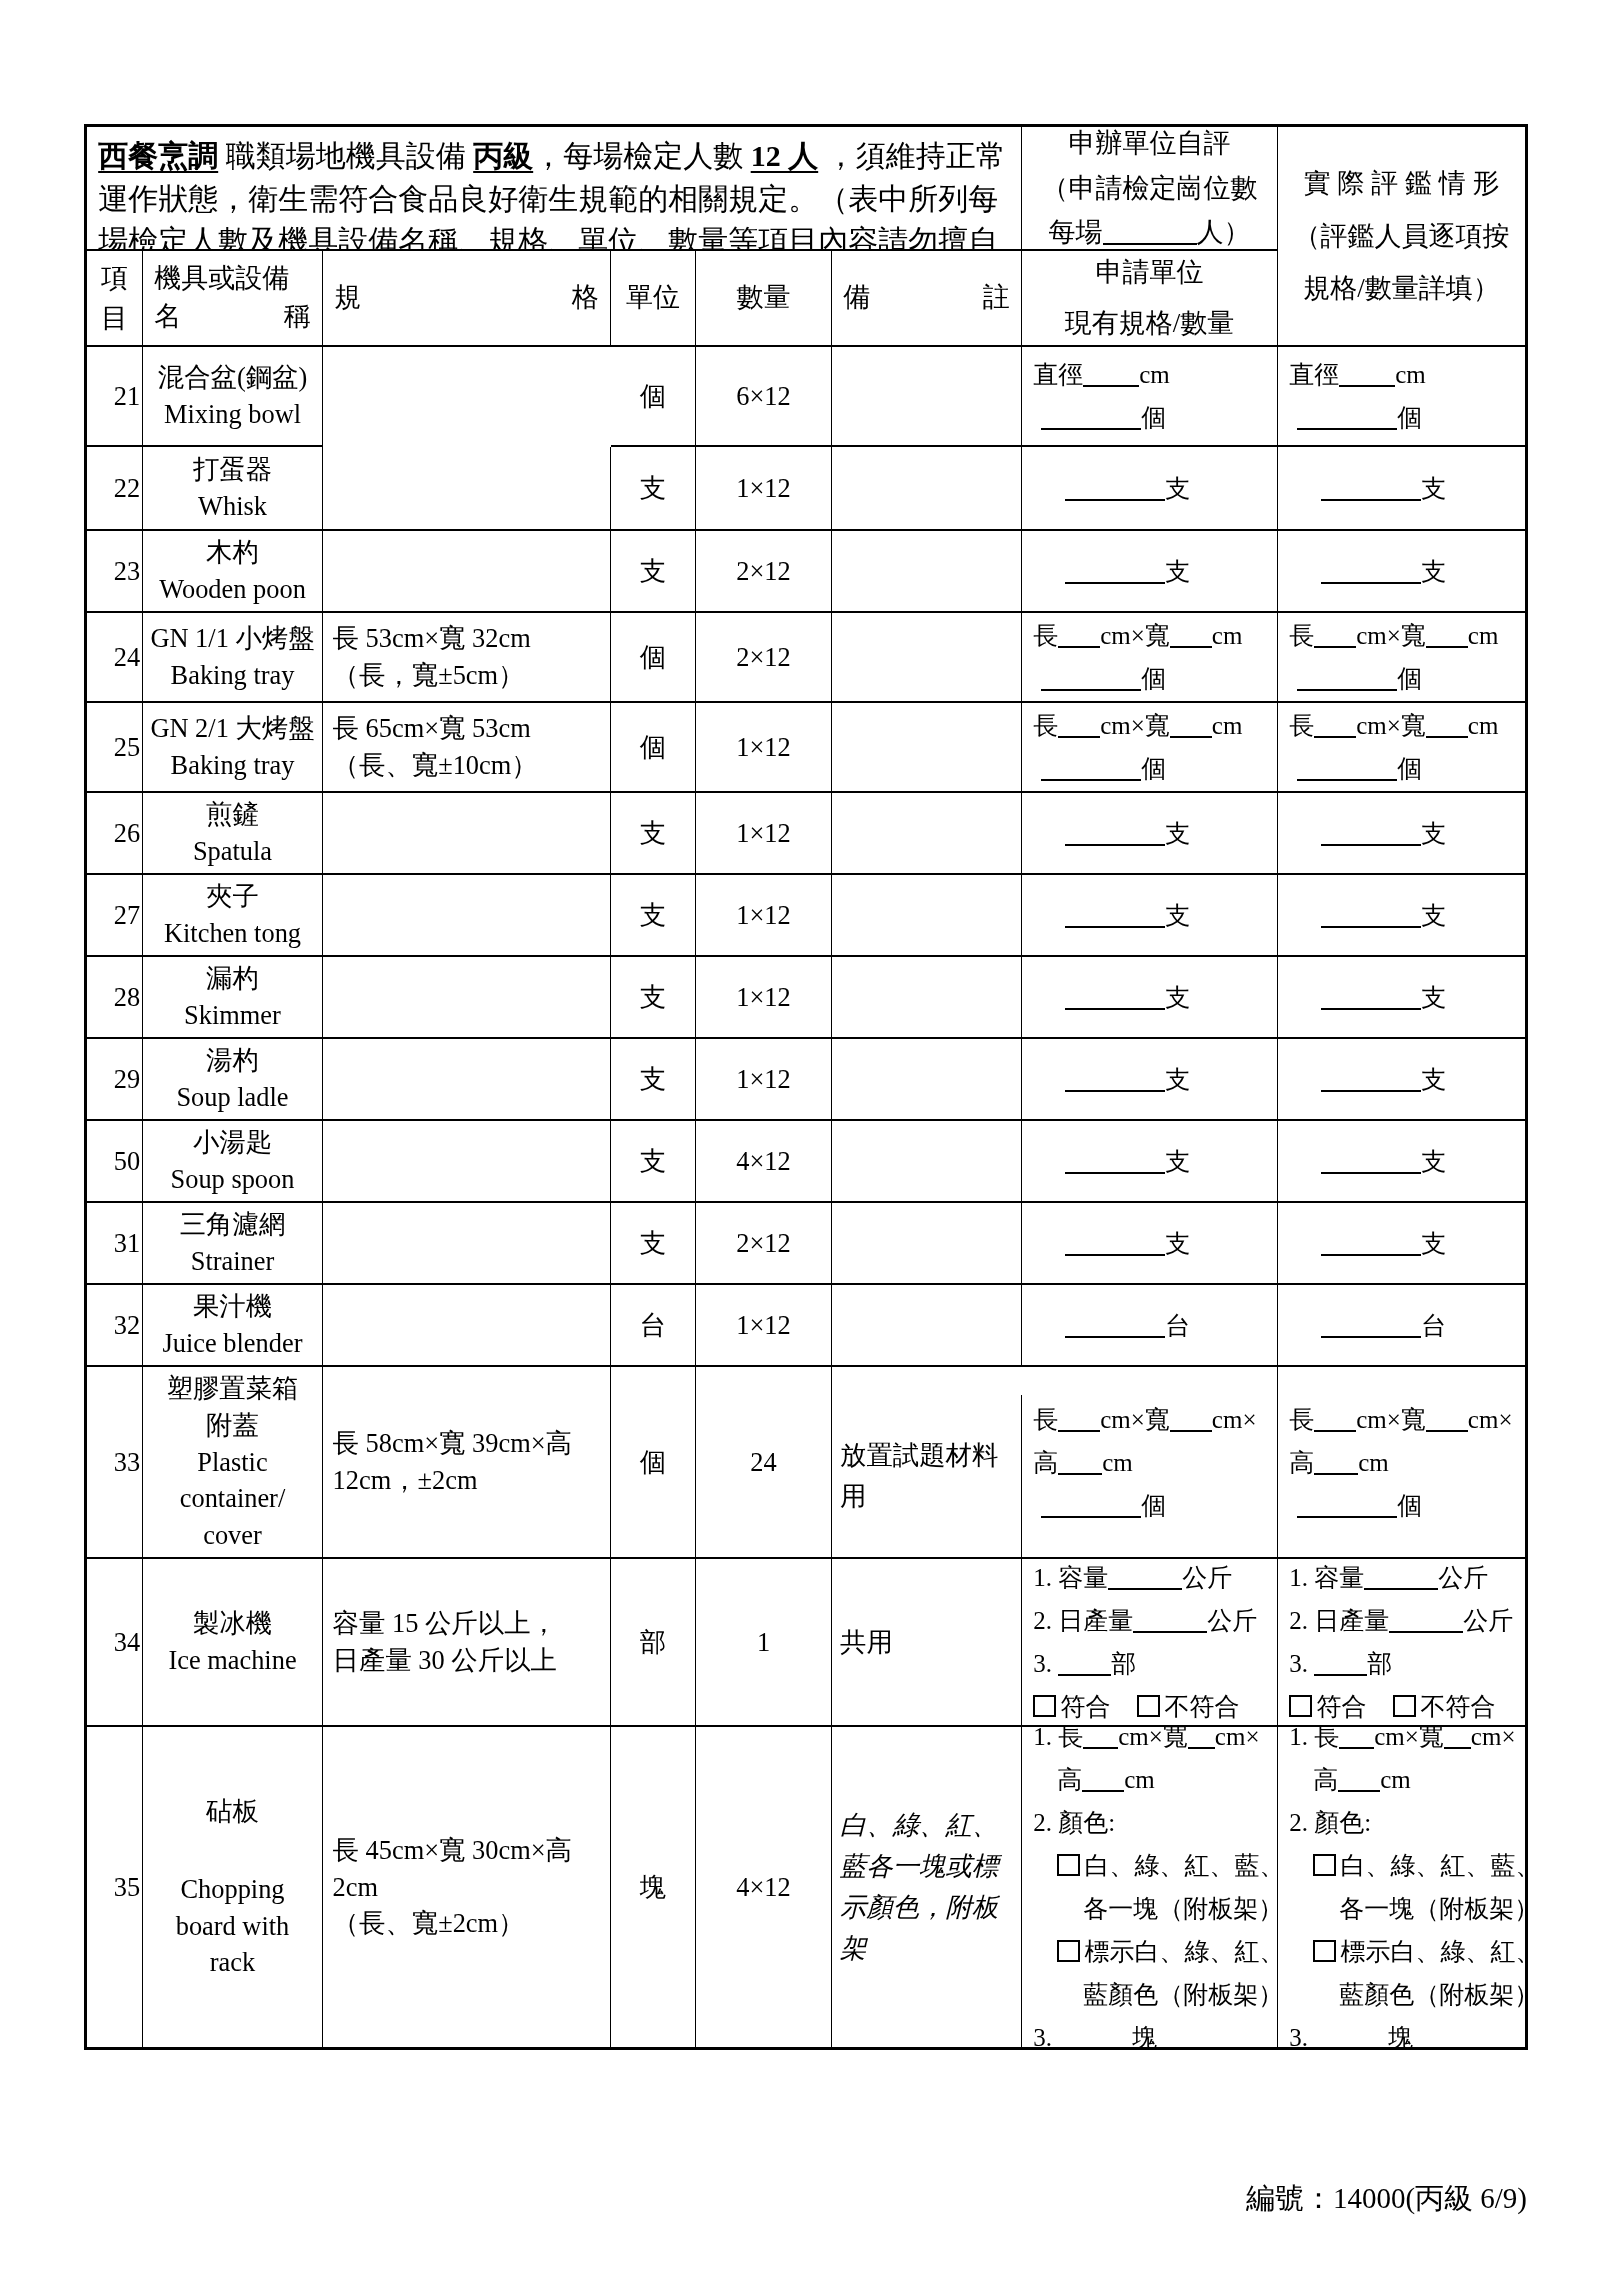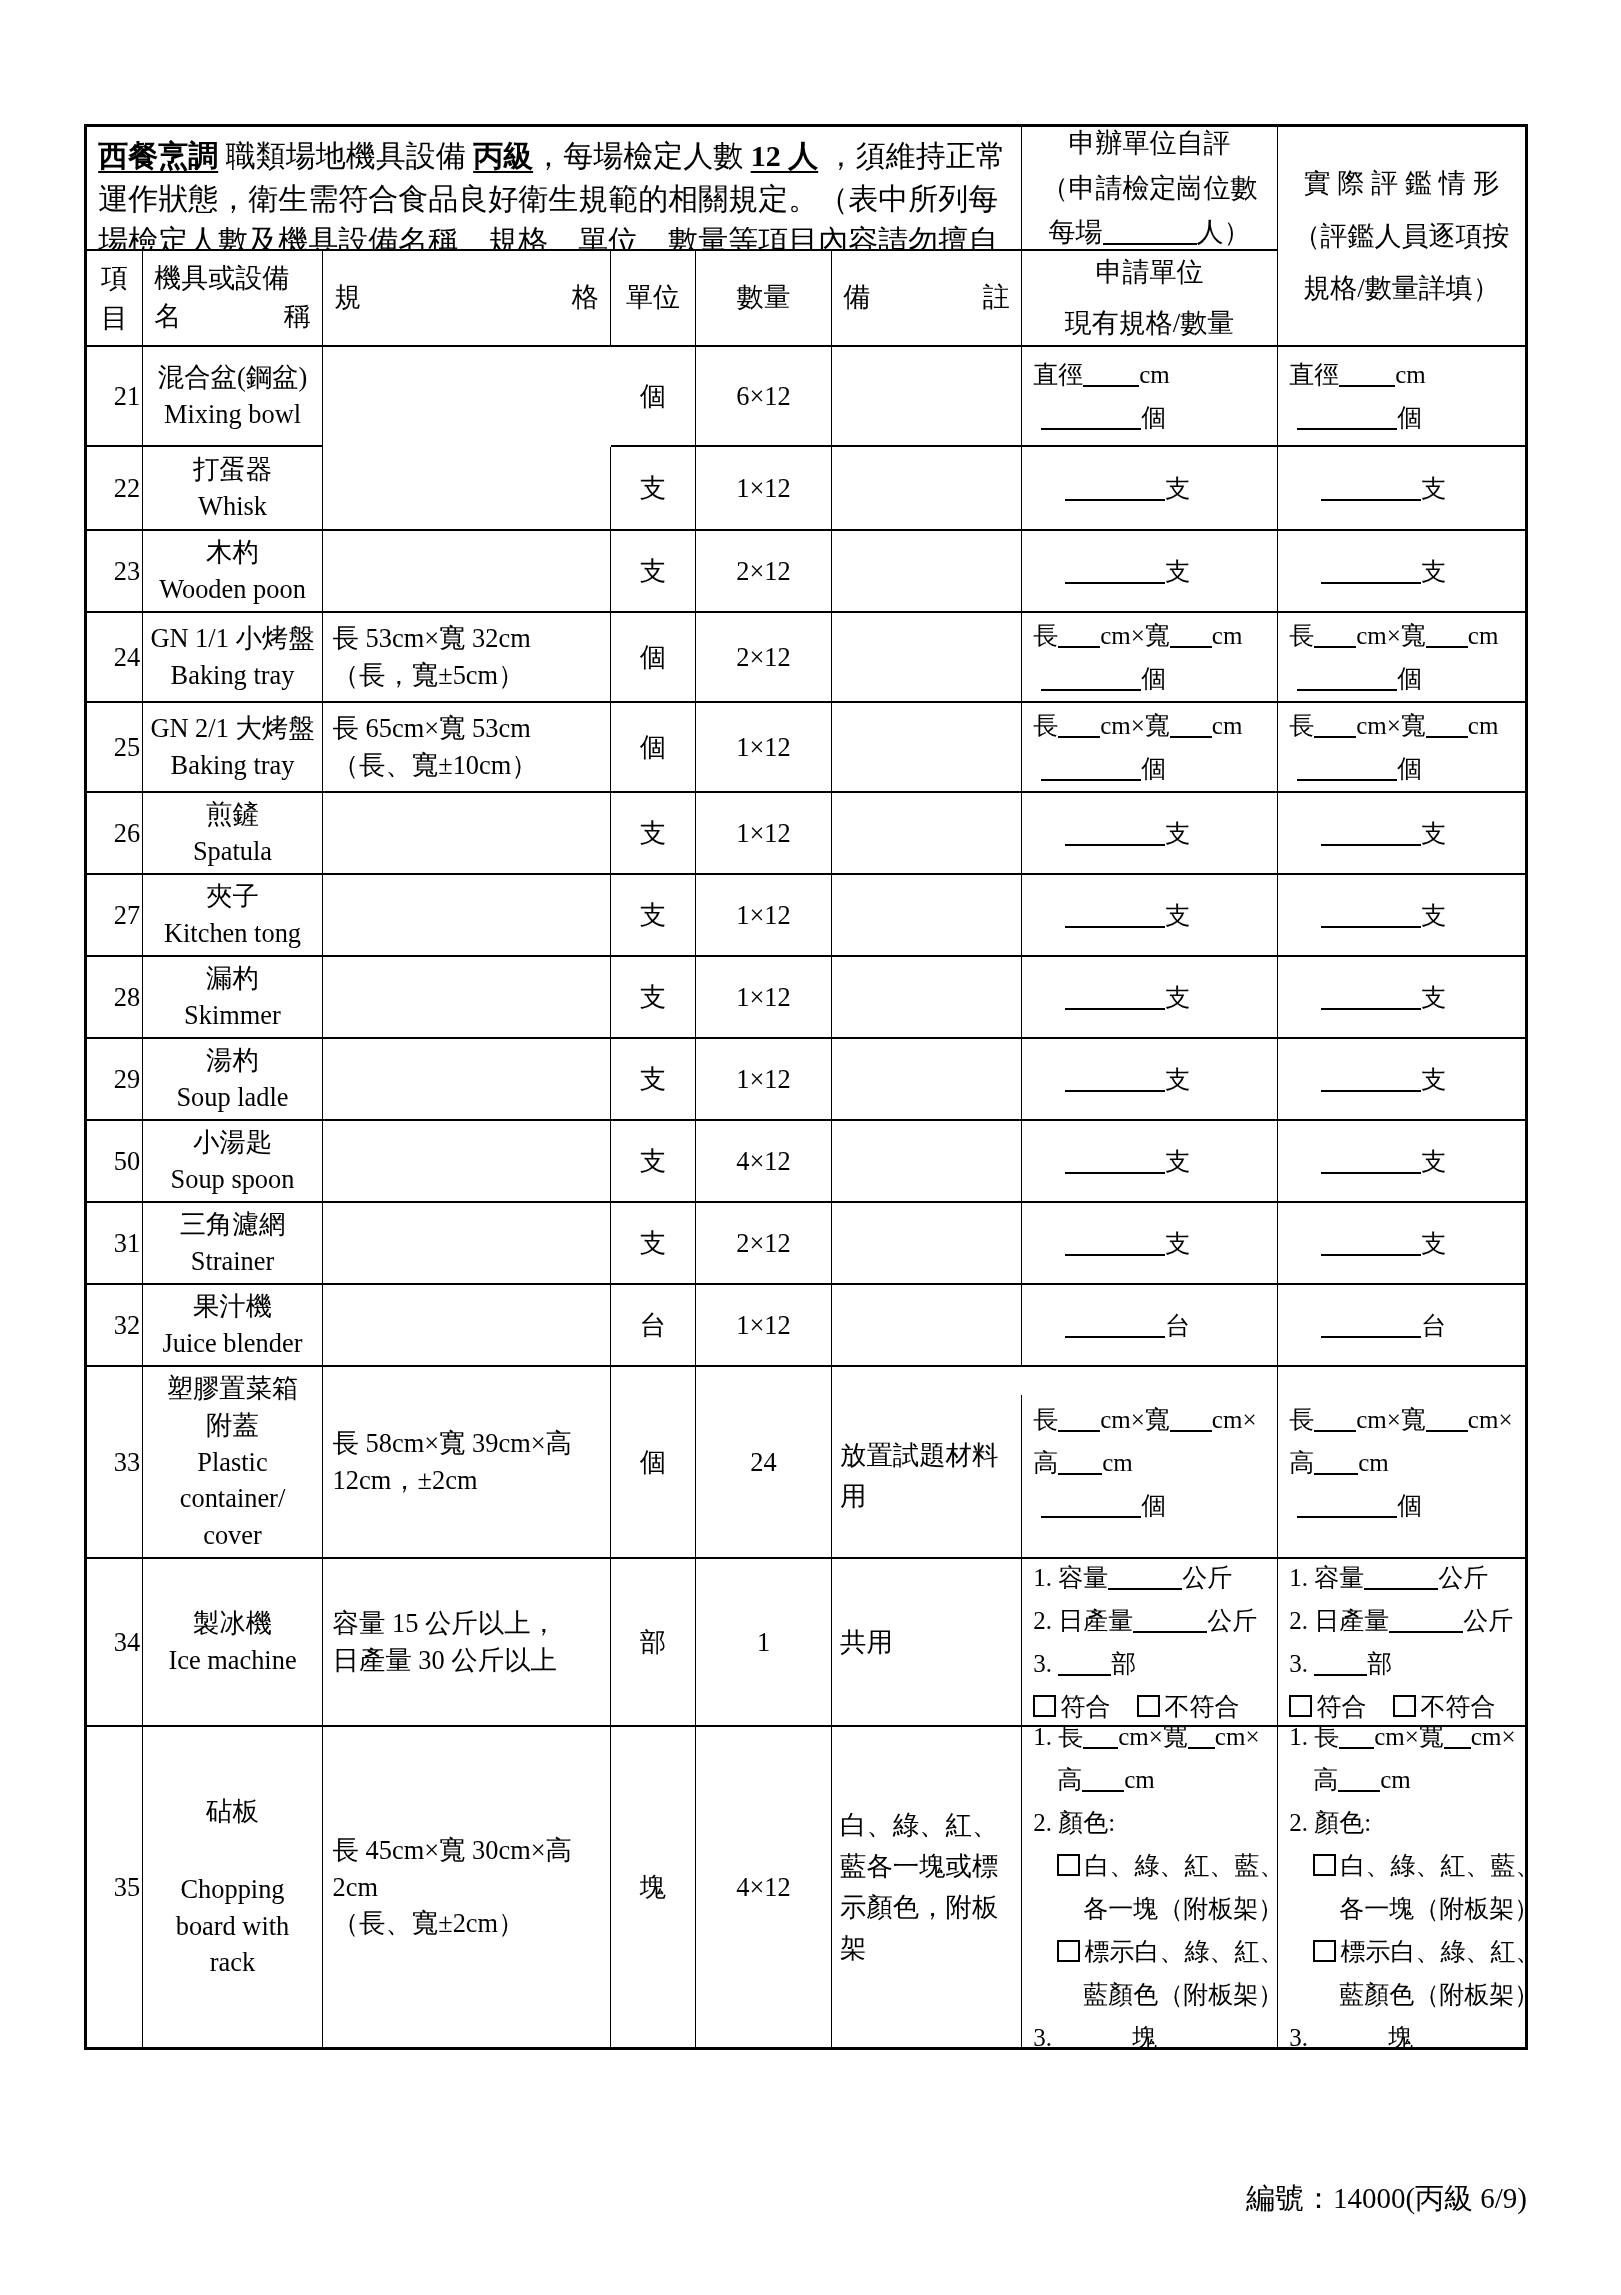--- a/index.html
+++ b/index.html
@@ -340,21 +340,21 @@
   <div class="cell c2 c-name lastrow" style="grid-row: 17; gap: 41px;">
     <div class="zh">砧板</div>
     <div class="en">Chopping
 board with
 rack</div>
   </div>
   <div class="cell c3 c-spec lastrow" style="grid-row: 17;">長 45cm×寬 30cm×高 2cm
 （長、寬±2cm）</div>
   <div class="cell c4 c-unit lastrow" style="grid-row: 17;">塊</div>
   <div class="cell c5 c-qty lastrow" style="grid-row: 17;">4×12</div>
-  <div class="cell c6 c-note lastrow" style="grid-row: 17;">白、綠、紅、藍各一塊或標示顏色，附板架</div>
+  <div class="cell c6 c-note lastrow" style="grid-row: 17; font-style: italic;">白、綠、紅、藍各一塊或標示顏色，附板架</div>
   <div class="cell c7 c-fill lastrow" style="grid-row: 17;">
         <div class="fline"><span>1. 長</span><span class="blank" style="width: 35px;"></span><span>cm×寬</span><span class="blank" style="width: 27px;"></span><span>cm×</span></div>
         <div class="fline" style="padding-left: 24px;"><span>高</span><span class="blank" style="width: 42px;"></span><span>cm</span></div>
         <div class="fline"><span>2. 顏色:</span></div>
         <div class="fline" style="padding-left: 24px;"><span class="checkbox"></span><span>白、綠、紅、藍、</span></div>
         <div class="fline" style="padding-left: 50px;"><span>各一塊（附板架）</span></div>
         <div class="fline" style="padding-left: 24px;"><span class="checkbox"></span><span>標示白、綠、紅、</span></div>
         <div class="fline" style="padding-left: 50px;"><span>藍顏色（附板架）</span></div>
         <div class="fline"><span>3. </span><span class="blank" style="width: 74px;"></span><span>塊</span></div>
       </div>

